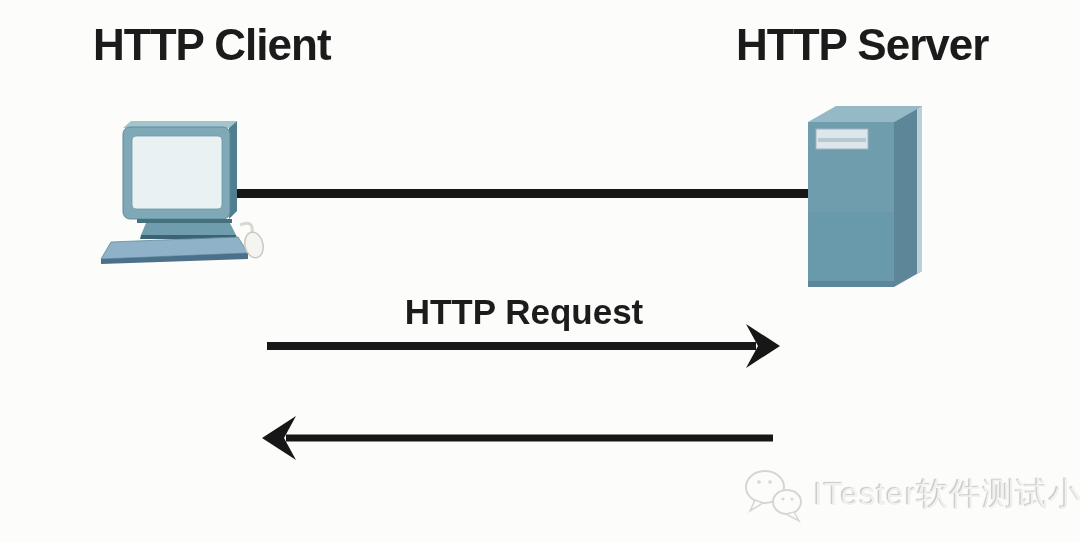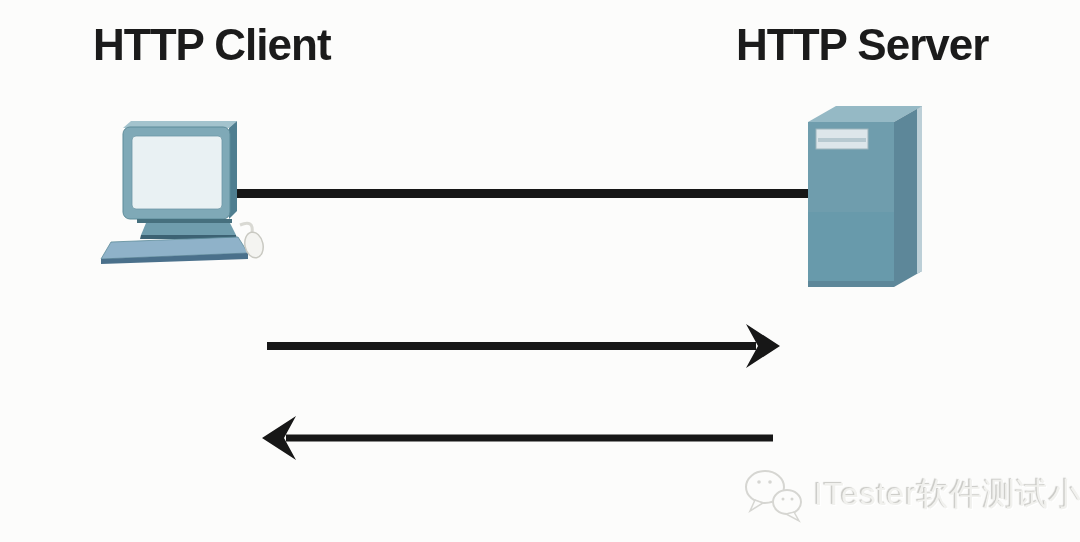--- a/index.html
+++ b/index.html
@@ -109,20 +109,21 @@
     <rect x="10" y="30" width="86" height="165" fill="#6f9dad"></rect>
 
     <rect x="10" y="120" width="86" height="75" fill="#689aab"></rect>
 
     <rect x="10" y="189" width="86" height="6" fill="#5d8799"></rect>
 
     <rect x="18" y="37" width="52" height="20" fill="#dde6ea" stroke="#9db5bd" stroke-width="1"></rect>
     <rect x="20" y="46" width="48" height="4" fill="#b7c9d0"></rect>
   </svg>
 
+  <div class="msg-label request-label">HTTP Request</div>
   <svg class="arrow request-arrow" width="532" height="54" viewBox="0 0 532 54">
     <line x1="9" y1="26" x2="498" y2="26" stroke="#171717" stroke-width="8"></line>
     <polygon points="522,26 488,4 500,26 488,48" fill="#171717"></polygon>
   </svg>
 
   <svg class="arrow reply-arrow" width="532" height="54" viewBox="0 0 532 54">
     <line x1="40" y1="26" x2="527" y2="26" stroke="#171717" stroke-width="7"></line>
     <polygon points="16,26 50,4 38,26 50,48" fill="#171717"></polygon>
   </svg>
 

